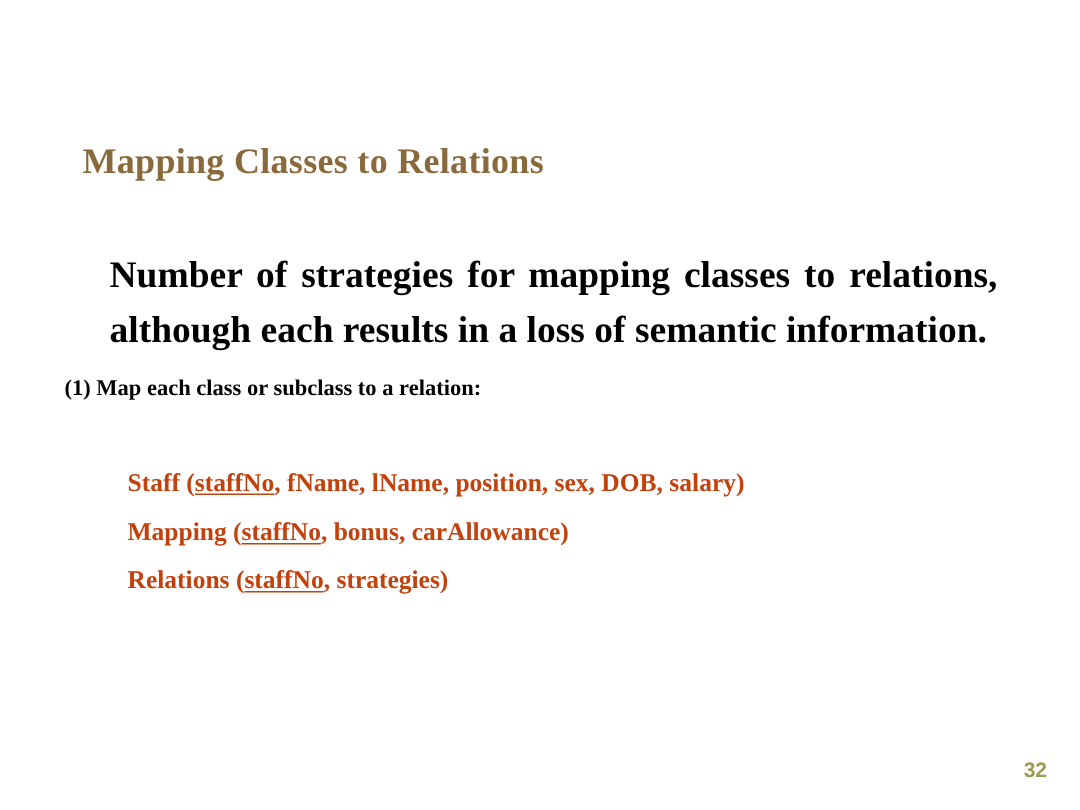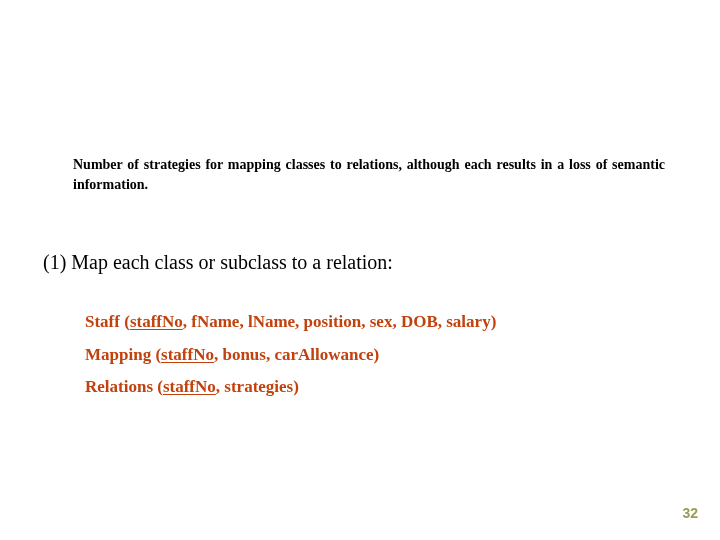--- a/index.html
+++ b/index.html
@@ -36,37 +36,37 @@
     line-height: 1.08;
     white-space: nowrap;
   }
 
   
   .intro-paragraph {
     position: absolute;
     left: 73px;
     top: 141px;
     width: 592px;
-    font-size: 14px;
+    font-size: 25px;
     font-weight: bold;
     color: #000000;
     text-align: justify;
     text-align-last: left;
     line-height: 1.46;
     text-indent: 0;
   }
 
   
   .step-line {
     position: absolute;
     left: 43px;
     top: 249px;
     width: 640px;
-    font-size: 20px;
-    font-weight: normal;
+    font-size: 15px;
+    font-weight: bold;
     color: #000000;
     line-height: 1.35;
     white-space: nowrap;
   }
 
   
   .relation-list {
     position: absolute;
     left: 85px;
     top: 306px;
@@ -95,20 +95,21 @@
     color: #9b9b57;
     font-family: "Liberation Sans", "DejaVu Sans", sans-serif;
     line-height: 1;
   }
 </style>
 </head>
 <body>
 
 <div class="slide">
 
+  <h1 class="slide-title">Mapping Classes to Relations</h1>
 
   <p class="intro-paragraph">Number of strategies for mapping classes to relations, although each results in a loss of semantic information.</p>
 
   <div class="step-line">(1) Map each class or subclass to a relation:</div>
 
   <div class="relation-list">
 
     <div class="relation-line">
       <span>Staff</span><span>&nbsp;</span><span>(</span><span class="pk">staffNo</span><span>, fName, lName, position, sex, DOB, salary)</span>
     </div>

